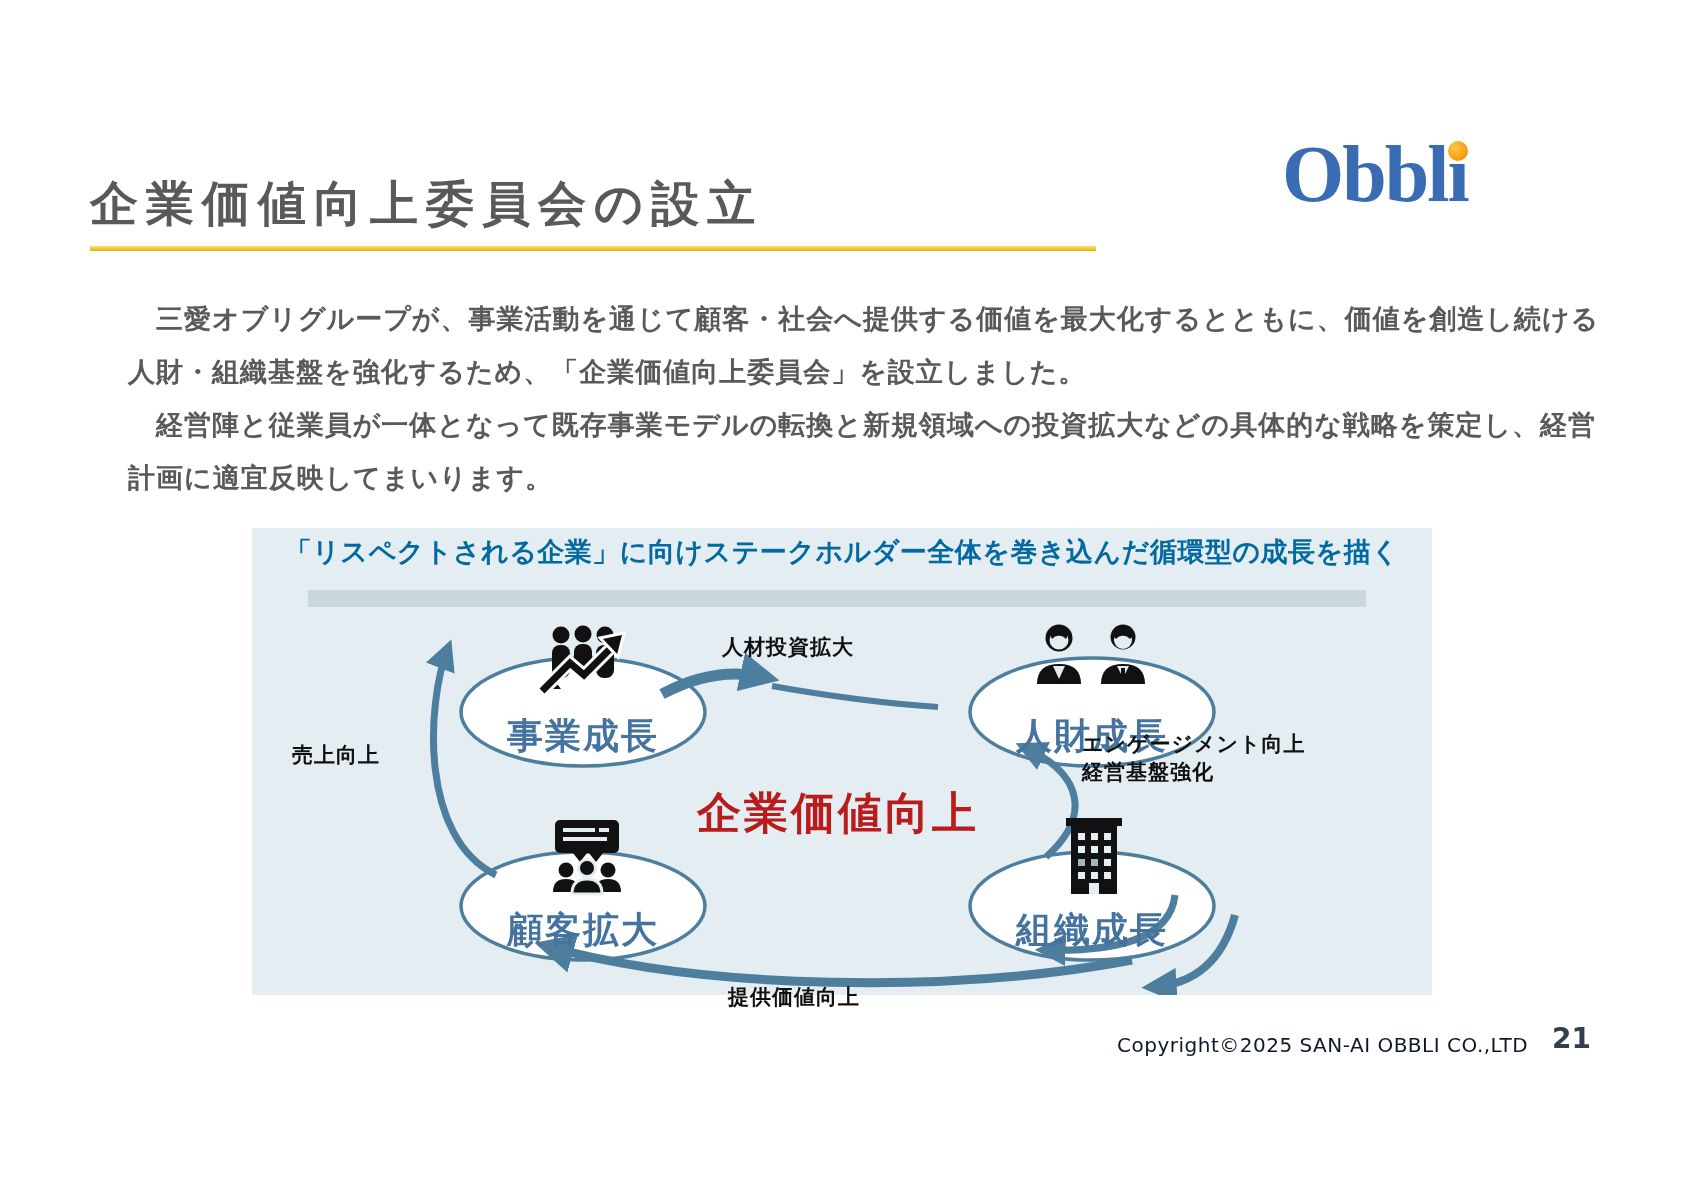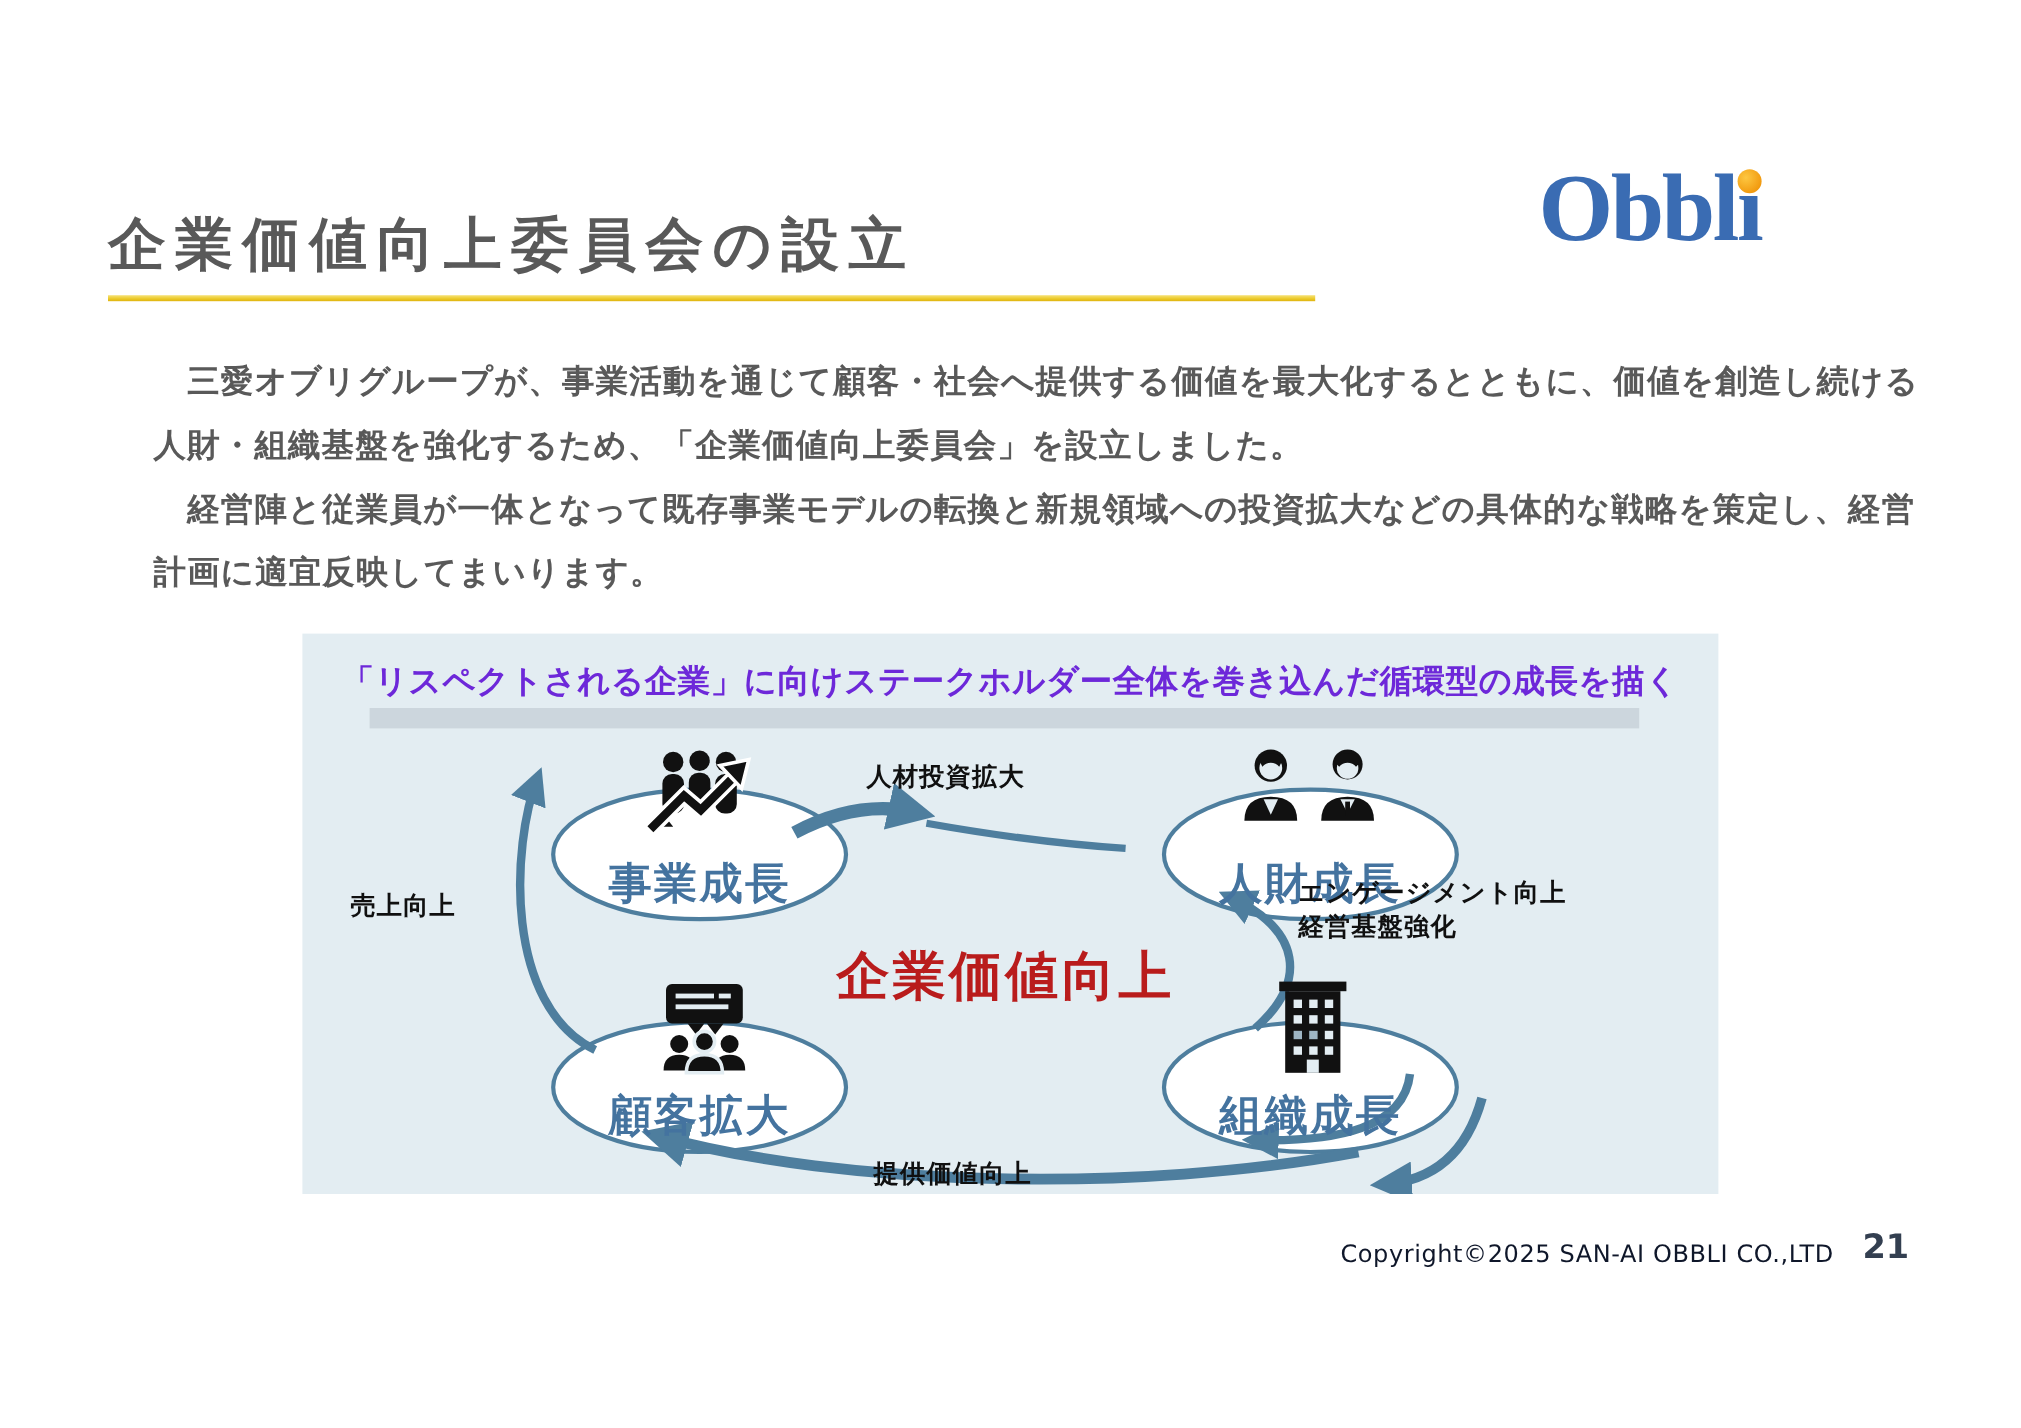--- a/index.html
+++ b/index.html
@@ -16,22 +16,22 @@
   .logo-dot{position:absolute;width:20px;height:20px;border-radius:50%;right:0px;top:7px;
         background:radial-gradient(circle at 35% 35%,#fdc741 0%,#f29c11 70%,#e88d06 100%);}
 
   
   .intro{position:absolute;left:90px;top:292px;width:1490px;color:#595959;
          font-size:27px;font-weight:bold;letter-spacing:1px;margin-left:38px;}
   .intro .line{height:53px;line-height:53px;white-space:pre;}
 
   
   .diagram{position:absolute;left:252px;top:528px;width:1180px;height:467px;background:#e3edf2;}
-  .diagram-headline{position:absolute;left:0;top:22px;width:100%;text-align:center;
-        color:#6d28d9;font-size:27px;font-weight:bold;letter-spacing:0.5px;z-index:3;}
+  .diagram-headline{position:absolute;left:0;top:6px;width:100%;text-align:center;
+        color:#0369a1;font-size:27px;font-weight:bold;letter-spacing:0.5px;z-index:3;}
   .headline-bar{position:absolute;left:56px;top:62px;width:1058px;height:17px;background:#ccd6dd;z-index:2;}
   .cycle-svg{position:absolute;left:0;top:0;z-index:4;}
   .node-label{position:absolute;width:220px;text-align:center;color:#44739f;
         font-size:36px;font-weight:bold;letter-spacing:2px;z-index:6;font-family:Liberation Serif, serif;}
   .center-label{position:absolute;left:436px;top:256px;width:300px;text-align:center;
         color:#b91c1c;font-size:44px;font-weight:bold;letter-spacing:3px;z-index:5;}
   .edge-label{position:absolute;color:#101010;font-size:21px;font-weight:bold;
         text-align:left;letter-spacing:1px;z-index:6;line-height:28px;}
   .icon{position:absolute;z-index:6;}
 
@@ -89,21 +89,21 @@
     <div class="node-label" style="left:730px;top:378px;">組織成長</div>
 
     <div class="center-label">企業価値向上</div>
 
     <div class="edge-label" style="left:470px;top:105px;width:236px;">人材投資拡大</div>
     <div class="edge-label" style="left:40px;top:213px;width:220px;">売上向上</div>
     <div class="edge-label" style="left:830px;top:202px;width:250px;">
       <div>エンゲージメント向上</div>
       <div>経営基盤強化</div>
     </div>
-    <div class="edge-label" style="left:476px;top:436px;width:220px;">提供価値向上</div>
+    <div class="edge-label" style="left:476px;top:455px;width:220px;">提供価値向上</div>
 
     <svg class="icon" style="left:284px;top:97px;" width="95" height="78" viewBox="0 0 95 78">
       <g fill="#111111">
         <circle cx="25" cy="10" r="8.5"></circle>
           <circle cx="47" cy="9" r="8.5"></circle>
           <circle cx="69" cy="10" r="8.5"></circle>
         <rect x="16" y="20" width="18" height="33" rx="8"></rect>
         <rect x="38" y="19" width="18" height="33" rx="8"></rect>
         <rect x="60" y="20" width="18" height="33" rx="8"></rect>
         <path d="M14 50 l-5 14 h16 z"></path>

